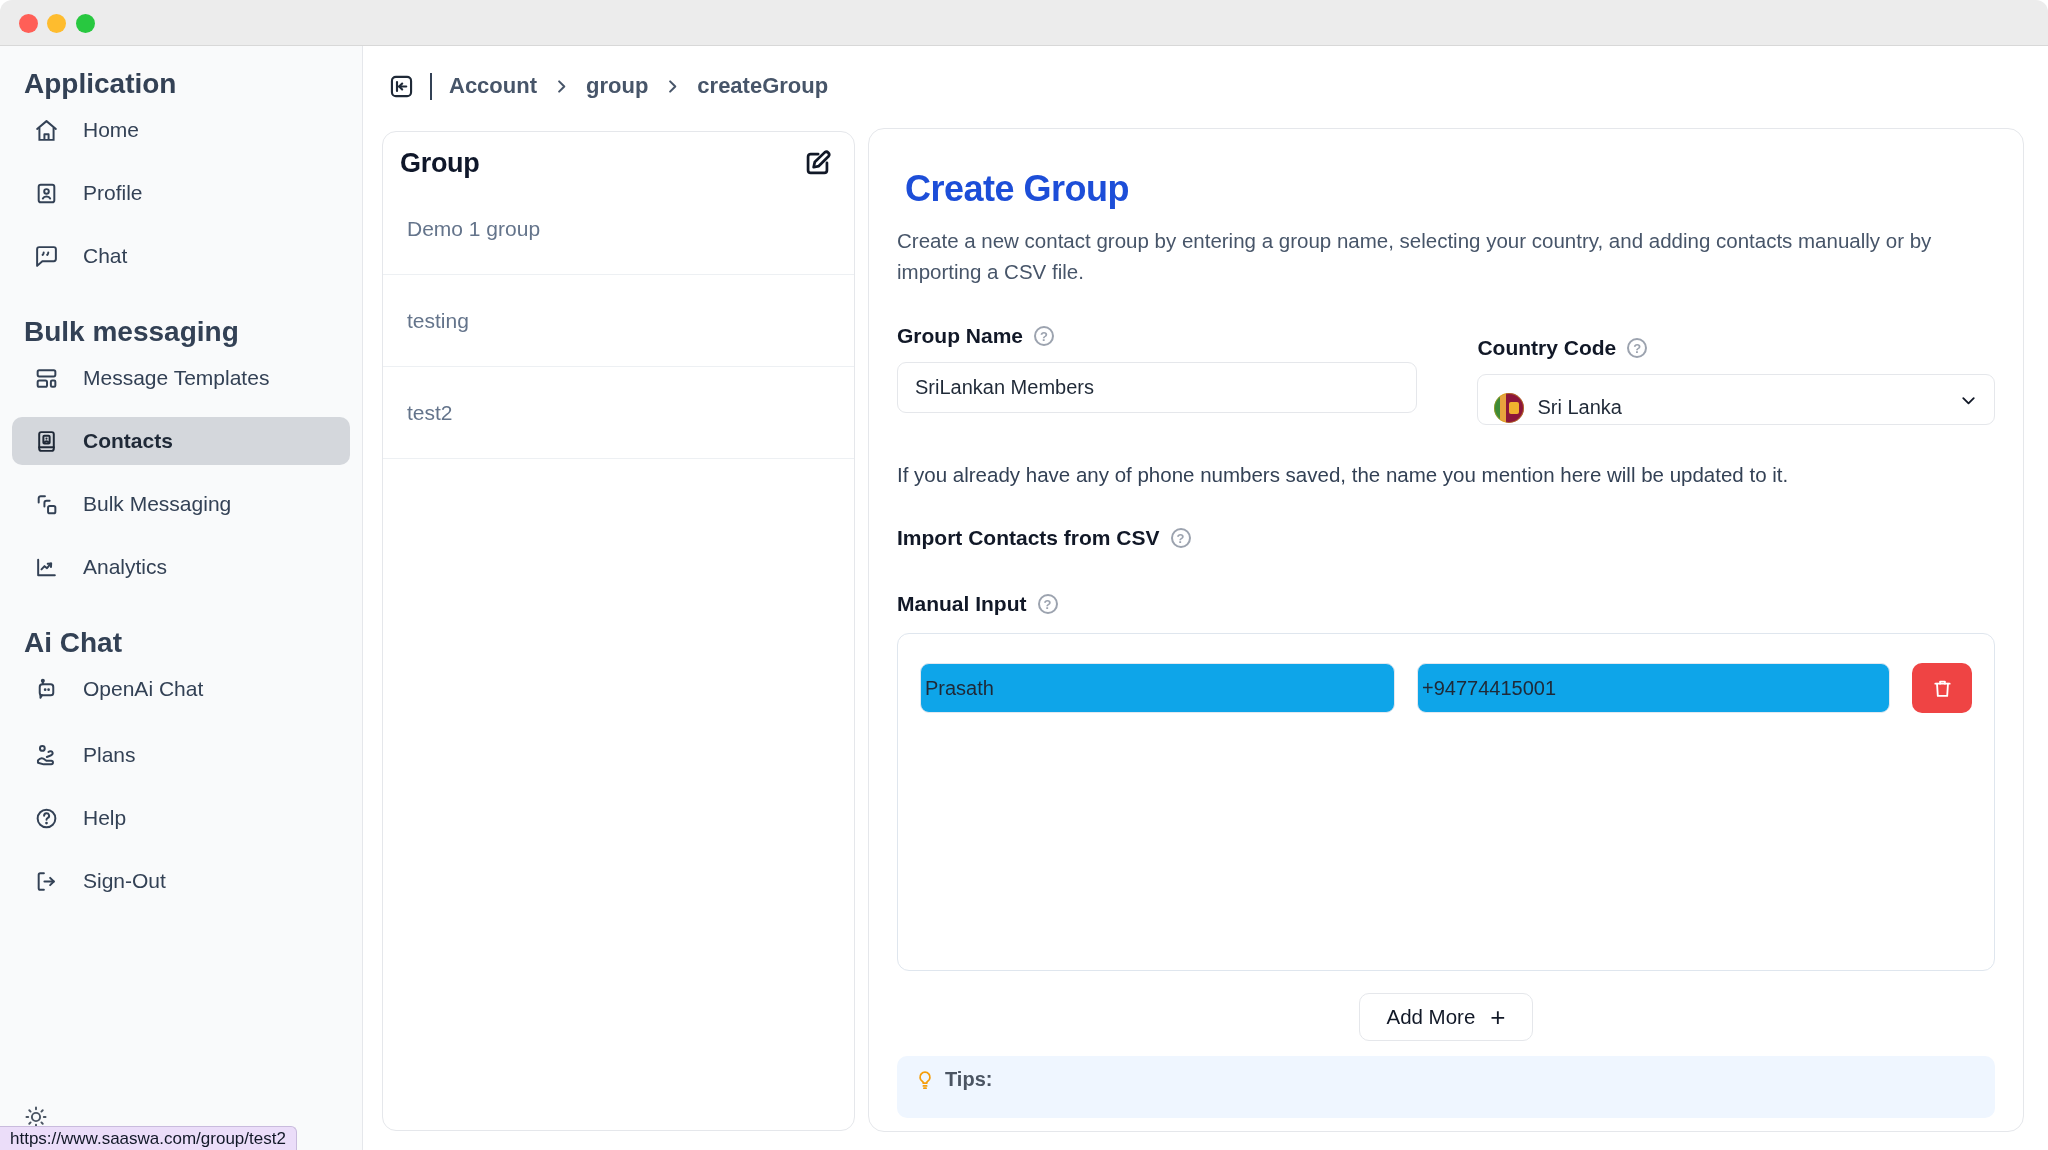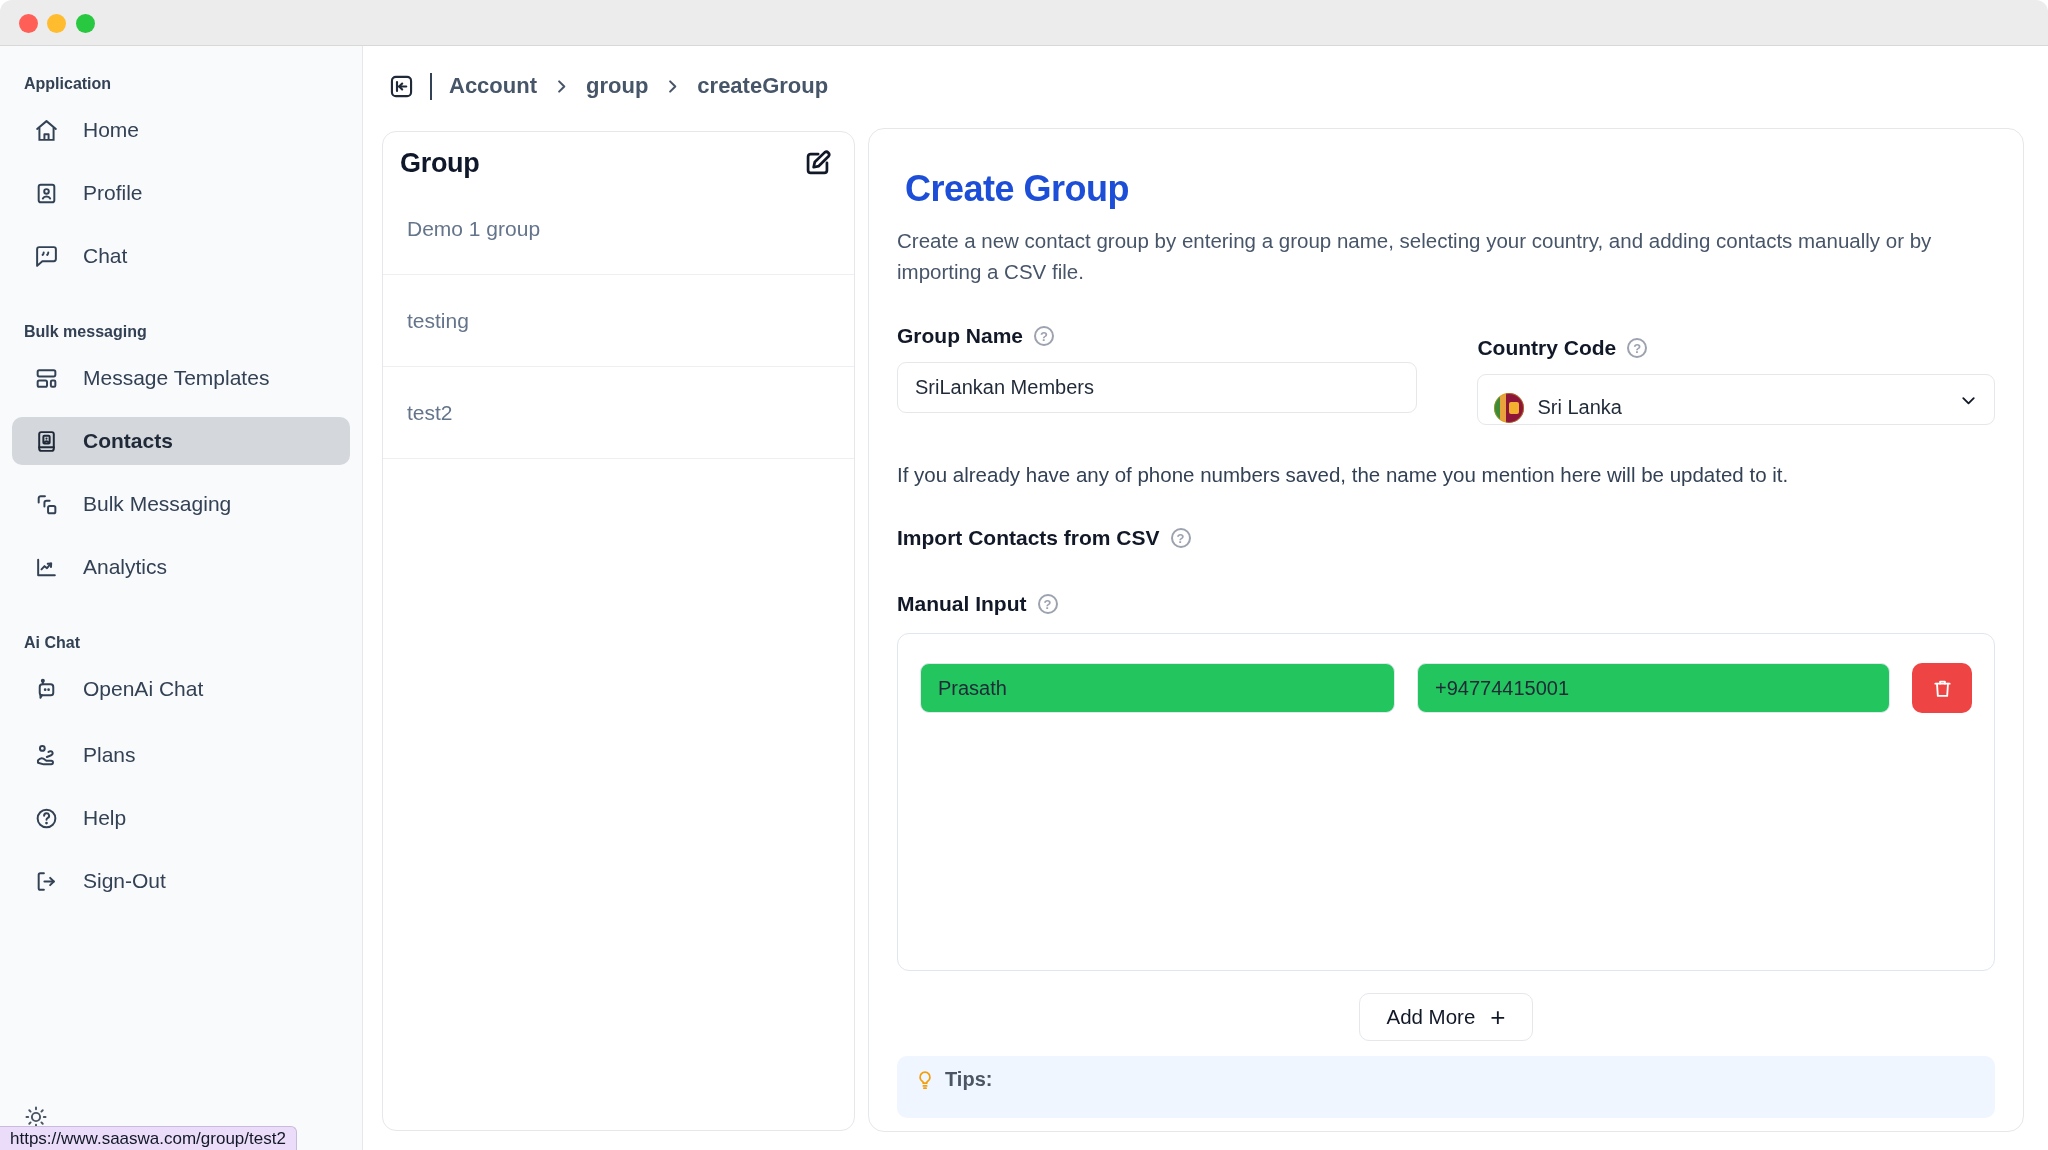--- a/index.html
+++ b/index.html
@@ -12,21 +12,21 @@
   .titlebar { position:absolute; top:0; left:0; width:2048px; height:46px;
     background:#ECECEC; border-bottom:1px solid #D8D8D8; border-radius:12px 12px 0 0; }
   .traffic { position:absolute; top:14px; width:19px; height:19px; border-radius:50%; border:none; padding:0; cursor:pointer; }
   .t-red { left:19px; background:#FF5F57; }
   .t-yellow { left:47px; background:#FEBC2E; }
   .t-green { left:76px; background:#28C840; }
 
   
   .sidebar { position:absolute; top:46px; left:0; width:363px; height:1104px;
     background:#F9FAFB; border-right:1px solid #E5E7EB; padding:26px 12px 0; }
-  .section-label { font-size:16px; font-weight:700; color:#334155; margin:0 0 10px; padding-left:12px; line-height:24px; }
+  .section-label { font-size:28px; font-weight:700; color:#334155; margin:0 0 10px; padding-left:12px; line-height:24px; }
   .side-section + .side-section { margin-top:40px; }
   .nav-item { display:flex; align-items:center; gap:24px; height:48px; padding-left:22px;
     border-radius:10px; margin-bottom:15px; font-size:21px; font-weight:500; color:#334155; cursor:pointer; }
   .nav-item:last-child { margin-bottom:0; }
   .nav-item.active { background:#D4D7DC; font-weight:600; color:#1F2937; }
   .nav-item svg { width:25px; height:25px; flex:0 0 25px; }
   .side-footer { margin-top:18px; }
   .theme-toggle { position:absolute; left:22px; bottom:18px; width:28px; height:28px; border:none;
     background:transparent; color:#4B5563; cursor:pointer; padding:0; }
   .theme-toggle svg { width:26px; height:26px; }
@@ -74,22 +74,22 @@
     background:#F2B12E; border-radius:2px; }
   .select-value { font-size:20px; color:#1F2937; }
   .select-chevron { position:absolute; right:15px; top:15px; width:21px; height:21px; color:#111827; }
   .note { margin-top:38px; font-size:20.5px; color:#334155; line-height:24px; }
   .sec-label { margin-top:38px; }
   .upload-btn { margin-top:16px; height:48px; padding:0 25px; border:1px solid #E5E7EB; border-radius:9px;
     background:#fff; font-size:20px; font-weight:500; color:#111827; font-family:inherit; cursor:pointer; }
   .manual-label { margin-top:40px; }
   .manual-box { margin-top:16px; height:338px; border:1.5px solid #DFE6EE; border-radius:12px; padding:29px 22px; }
   .contact-row { display:flex; align-items:center; gap:22px; }
-  .contact-input { height:50px; background:#22c55e; border:1px solid #E2E8F0; border-radius:9px;
-    font-size:20px; padding:0 17px; color:#1F2937; font-family:inherit; outline:none; }
+  .contact-input { height:50px; background:#0ea5e9; border:1px solid #E2E8F0; border-radius:9px;
+    font-size:20px; padding:0 4px; color:#1F2937; font-family:inherit; outline:none; }
   .name-input { width:475px; }
   .phone-input { width:473px; }
   .delete-btn { width:60px; height:50px; background:#EF4444; border:none; border-radius:10px;
     display:flex; align-items:center; justify-content:center; color:#fff; cursor:pointer; flex:0 0 60px; }
   .delete-btn svg { width:23px; height:23px; }
   .add-more-row { display:flex; justify-content:center; margin-top:22px; }
   .add-more-btn { height:48px; padding:0 26px; border:1px solid #E5E7EB; border-radius:10px; background:#fff;
     display:flex; align-items:center; gap:15px; font-size:20.5px; font-weight:500; color:#111827; font-family:inherit; cursor:pointer; }
   .plus-glyph { font-size:26px; font-weight:400; line-height:1; color:#111827; }
   .tips-box { margin-top:15px; background:#EFF6FF; border-radius:10px; padding:11px 17px; height:62px;

